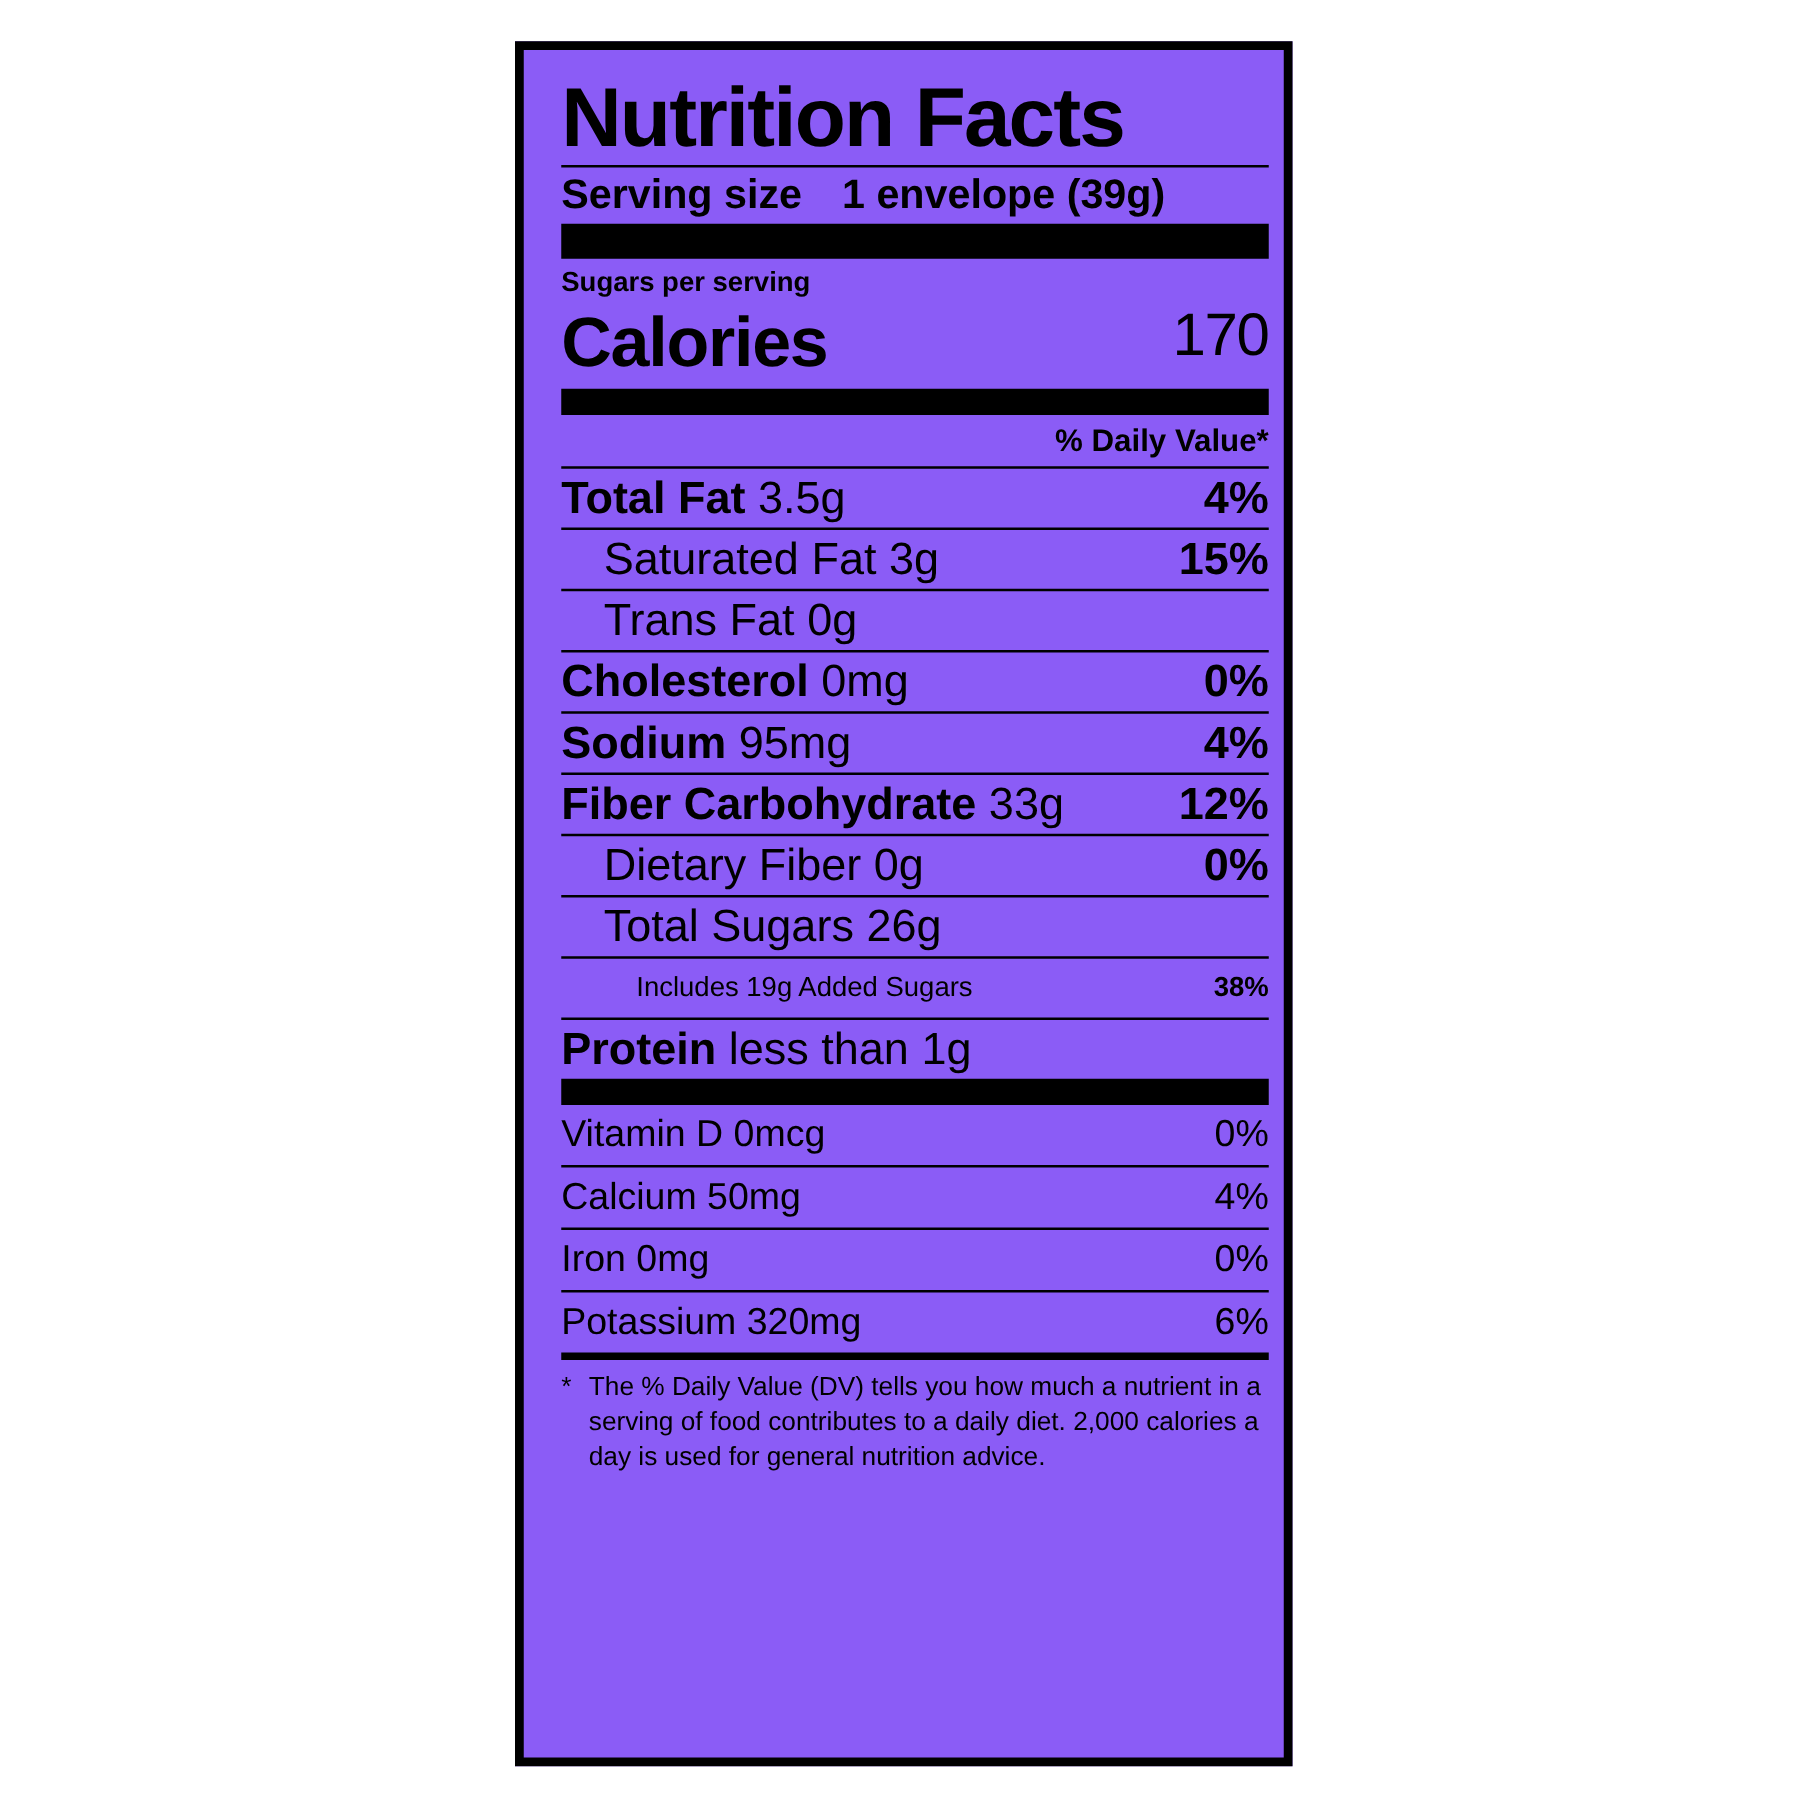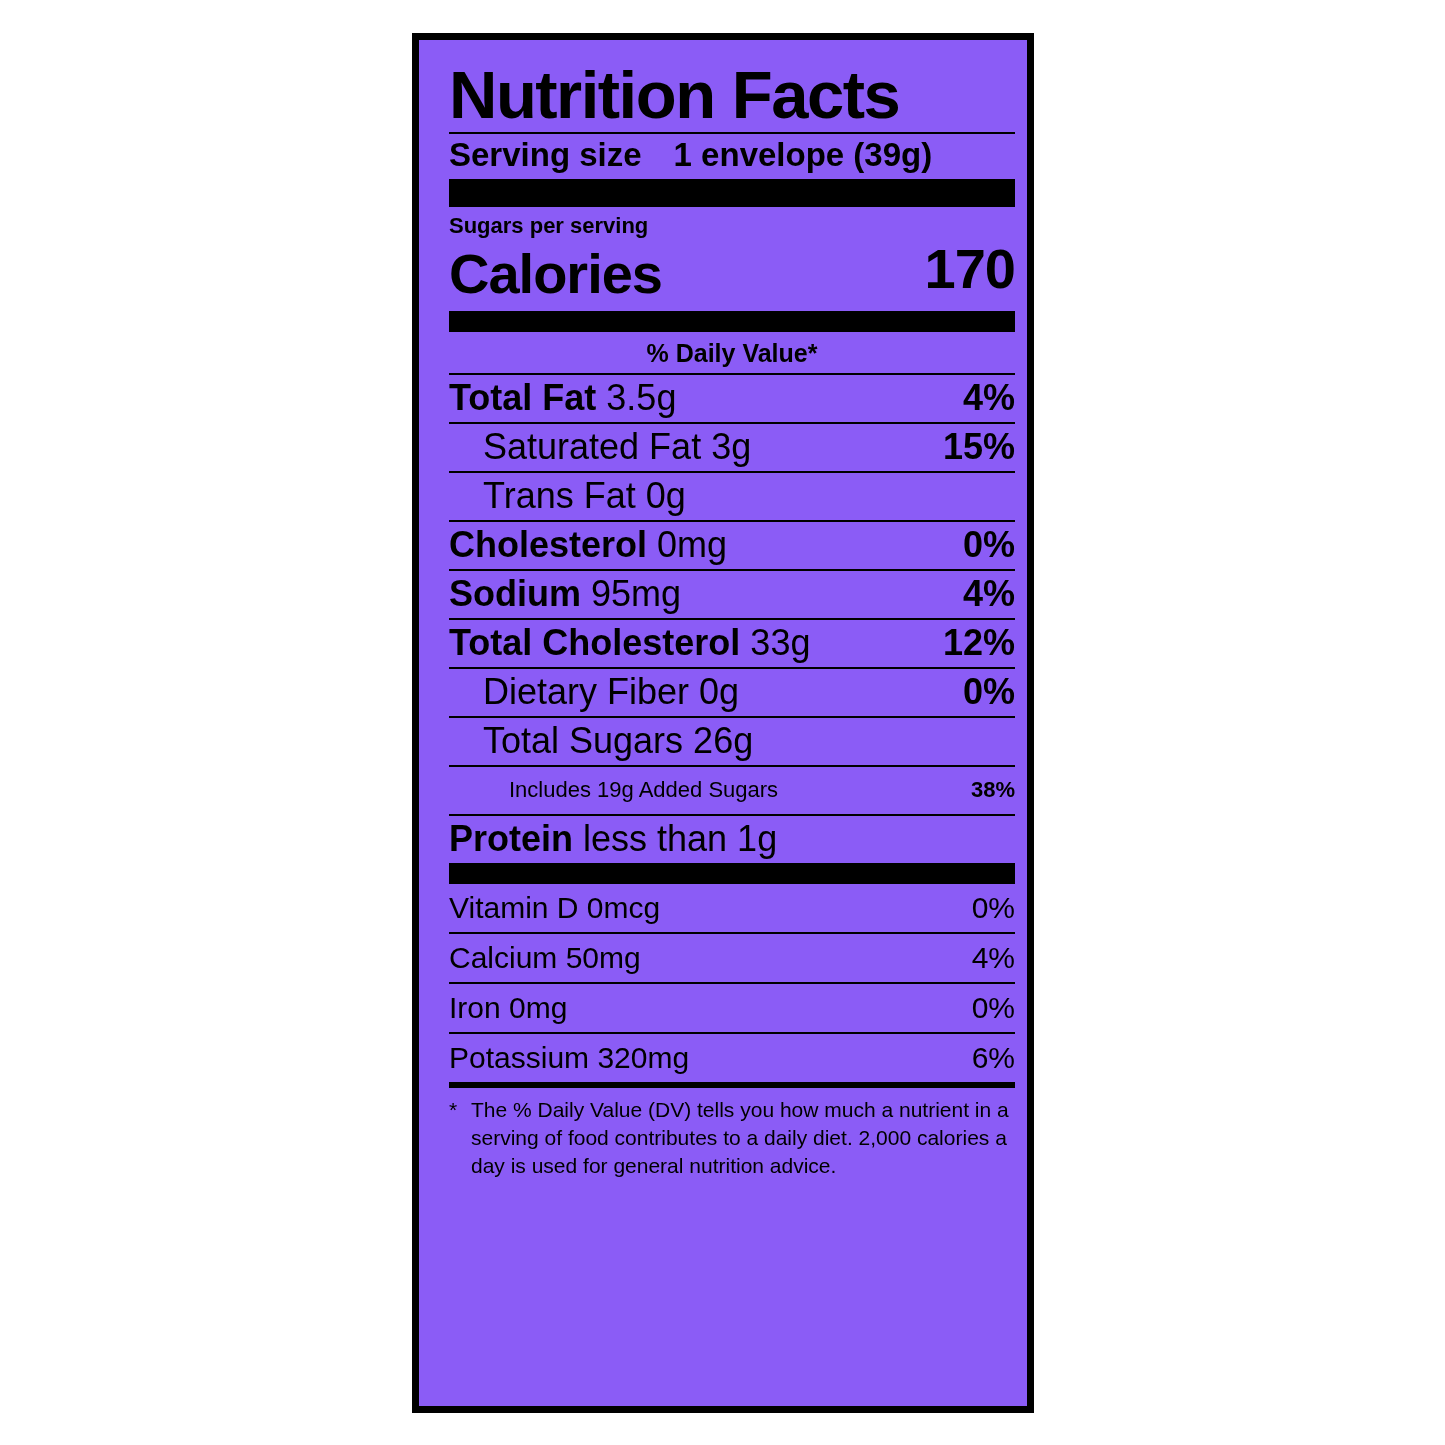--- a/index.html
+++ b/index.html
@@ -76,29 +76,29 @@
     justify-content: space-between;
     margin-top: -6px;
   }
   .cal-label {
     font-weight: bold;
     font-size: 56px;
     line-height: 62px;
     letter-spacing: -1px;
   }
   .cal-value {
-    font-weight: bold;
-    font-size: 56px;
+    font-weight: normal;
+    font-size: 48px;
     line-height: 72px;
     letter-spacing: -1px;
   }
 
   
   .dv-header {
-    text-align: center;
+    text-align: right;
     font-weight: bold;
     font-size: 25px;
     line-height: 32px;
     padding: 5px 0 4px 0;
   }
 
   
   .row {
     display: flex;
     justify-content: space-between;
@@ -188,21 +188,21 @@
           <span class="name"><b>Cholesterol</b> 0mg</span>
           <span class="pct">0%</span>
         </div>
         <div class="rule-thin"></div>
         <div class="row">
           <span class="name"><b>Sodium</b> 95mg</span>
           <span class="pct">4%</span>
         </div>
         <div class="rule-thin"></div>
         <div class="row">
-          <span class="name"><b>Total Cholesterol</b> 33g</span>
+          <span class="name"><b>Fiber Carbohydrate</b> 33g</span>
           <span class="pct">12%</span>
         </div>
         <div class="rule-thin"></div>
         <div class="row indent1">
           <span class="name">Dietary Fiber 0g</span>
           <span class="pct">0%</span>
         </div>
         <div class="rule-thin"></div>
         <div class="row indent1">
           <span class="name">Total Sugars 26g</span>

